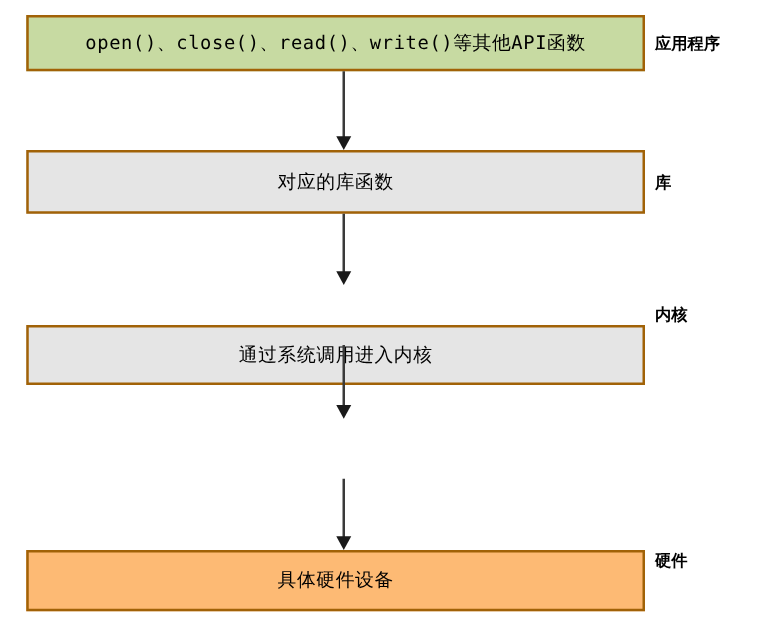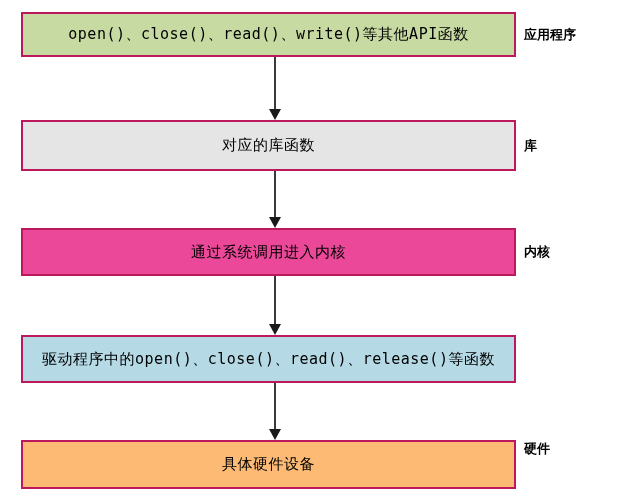--- a/index.html
+++ b/index.html
@@ -13,21 +13,21 @@
     width: 619px;
     height: 498px;
     background: #ffffff;
     overflow: hidden;
   }
   .flow-box {
     position: absolute;
     left: 21px;
     width: 495px;
     box-sizing: border-box;
-    border: 2px solid #be185d;
+    border: 2px solid #a16207;
     display: flex;
     align-items: center;
     justify-content: center;
     text-align: center;
     font-family: "DejaVu Sans Mono", "Liberation Mono", monospace;
     font-size: 15px;
     color: #000000;
     letter-spacing: 0.5px;
   }
   .side-label {
@@ -95,29 +95,28 @@
   </div>
 
   <div class="flow-box" id="box-1" style="background: #e5e5e5;">对应的库函数</div>
   <div class="side-label" id="label-1">库</div>
 
   <div class="arrow" id="arrow-1">
     <span class="shaft"></span>
     <span class="head"></span>
   </div>
 
-  <div class="flow-box" id="box-2" style="background: #ec4899;">通过系统调用进入内核</div>
+  <div class="flow-box" id="box-2" style="background: #e5e5e5; margin-top: 32px;">通过系统调用进入内核</div>
   <div class="side-label" id="label-2">内核</div>
 
   <div class="arrow" id="arrow-2">
     <span class="shaft"></span>
     <span class="head"></span>
   </div>
 
-  <div class="flow-box" id="box-3" style="background: rgb(181, 218, 230);">驱动程序中的open()、close()、read()、release()等函数</div>
 
   <div class="arrow" id="arrow-3">
     <span class="shaft"></span>
     <span class="head"></span>
   </div>
 
   <div class="flow-box" id="box-4" style="background: #fdba74;">具体硬件设备</div>
   <div class="side-label" id="label-4">硬件</div>
 
 </div>

